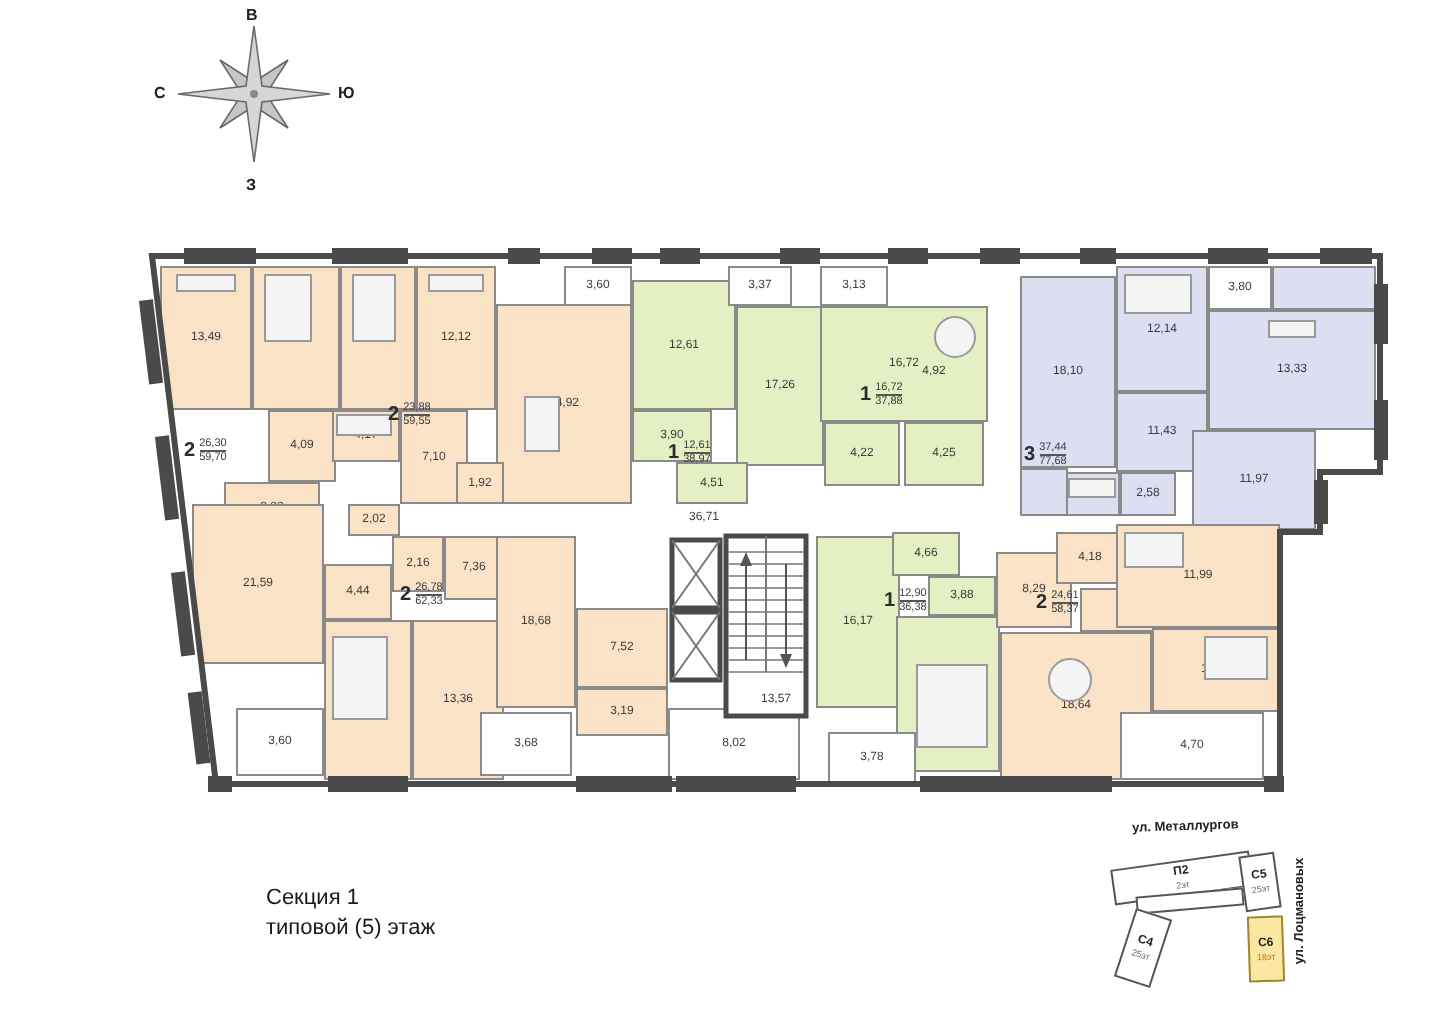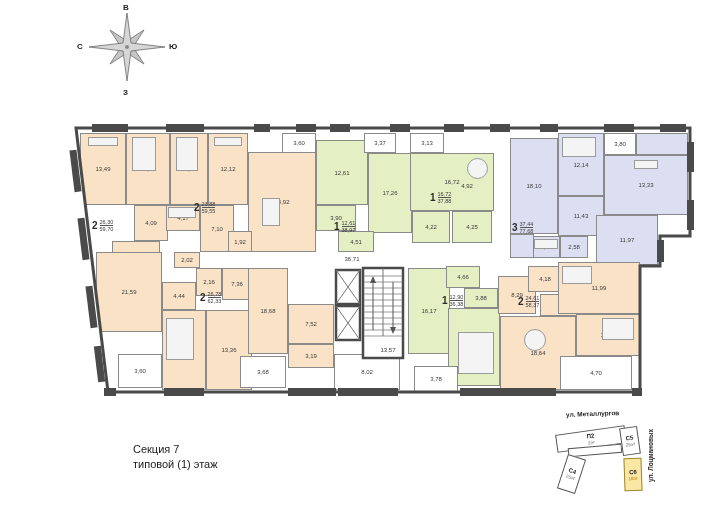--- a/index.html
+++ b/index.html
@@ -370,22 +370,22 @@
   </div>
 
   <div class="plainlbl" style="left:320px;top:251px;width:64px;height:16px">
     <span class="a">36,71</span>
   </div>
   <div class="plainlbl" style="left:368px;top:344px;width:40px;height:12px">
     <span class="a">13,57</span>
   </div>
 
   <div id="caption">
-    <div>Секция 7</div>
-    <div>типовой (1) этаж</div>
+    <div>Секция 1</div>
+    <div>типовой (5) этаж</div>
   </div>
 
   <div id="minimap">
     <span class="street" style="left:18px;top:10px;transform:rotate(-2deg)">ул. Металлургов</span>
     <span class="street" style="left:60px;top:52px;width:84px;text-align:center;transform:rotate(-90deg)">ул. Лоцмановых</span>
 
     <div class="mb" style="left:8px;top:30px;width:70px;height:18px;transform:rotate(-8deg)">
       <span class="bn">П2</span>
       <span class="bf">2эт</span>
     </div>

